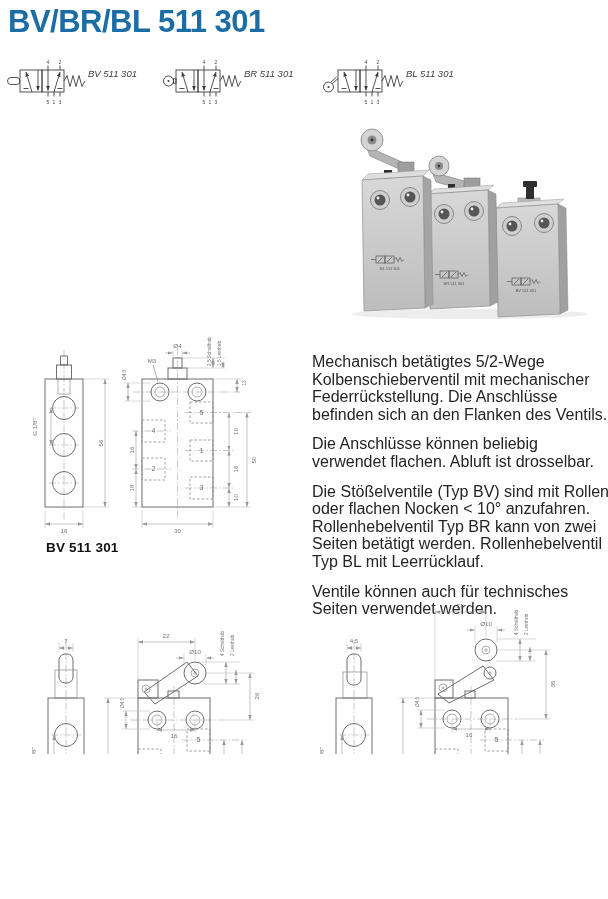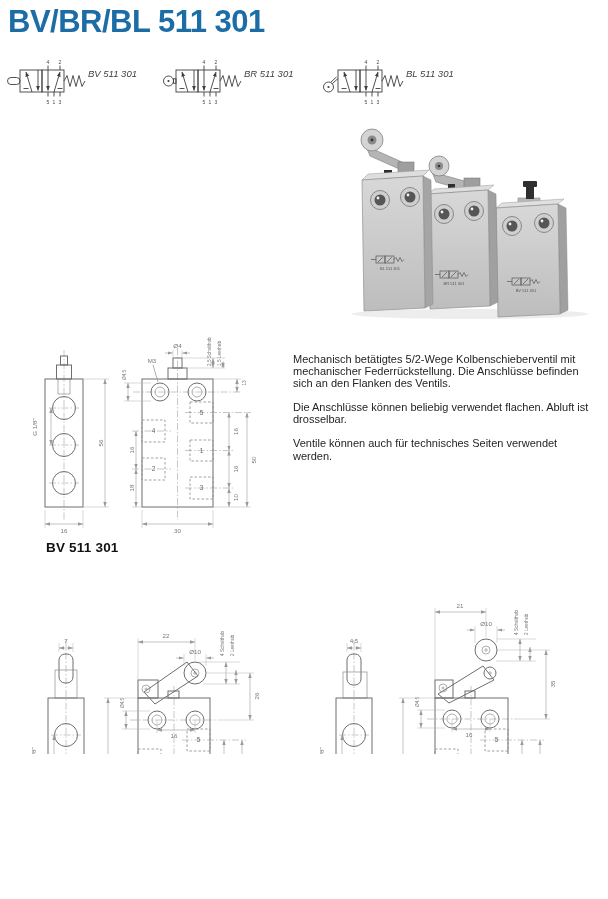--- a/index.html
+++ b/index.html
@@ -18,21 +18,21 @@
   .draw{position:absolute}
   .out{fill:none;stroke:#6e6e6e;stroke-width:1}
   .thin{fill:none;stroke:#8c8c8c;stroke-width:0.7}
   .dim{fill:none;stroke:#9a9a9a;stroke-width:0.6}
   .ext{fill:none;stroke:#b0b0b0;stroke-width:0.5}
   .cl{fill:none;stroke:#9a9a9a;stroke-width:0.55;stroke-dasharray:7 2 1.5 2}
   .pr{fill:none;stroke:#8a8a8a;stroke-width:0.8;stroke-dasharray:2.6 1.9}
   text.dt{font-size:6.2px;fill:#777;text-anchor:middle;font-family:"Liberation Sans",sans-serif}
   text.pn{font-size:6.4px;fill:#666;text-anchor:middle;font-family:"Liberation Sans",sans-serif}
   text.st{font-size:4.7px;fill:#777;text-anchor:start;font-family:"Liberation Sans",sans-serif}
-  .desc{position:absolute;left:293px;top:353px;width:297px;font-size:11px;
+  .desc{position:absolute;left:312px;top:353px;width:297px;font-size:16px;
         line-height:1.1;color:#242424}
   .desc p{margin:0 0 12px 0}
   .cap{position:absolute;font-size:13.5px;font-weight:bold;color:#121212;letter-spacing:0.2px;white-space:nowrap}
   .eng{font-size:4px;fill:#555;text-anchor:middle;font-family:"Liberation Sans",sans-serif}
 </style>
 </head>
 <body>
 
 <div class="page">
 
@@ -317,20 +317,21 @@
         <line class="ext" x1="188" y1="178" x2="188" y2="196"></line>
       <line class="dim" x1="117" y1="192" x2="188" y2="192" marker-start="url(#aV)" marker-end="url(#aV)"></line>
       <text class="dt" x="152.5" y="201">30</text>
     </g>
   </svg>
   <div class="cap" style="left:46px;top:540px">BV 511 301</div>
 
   <div class="desc">
     <p>Mechanisch betätigtes 5/2-Wege Kolbenschieberventil mit mechanischer Federrückstellung. Die Anschlüsse befinden sich an den Flanken des Ventils.</p>
     <p>Die Anschlüsse können beliebig verwendet flachen. Abluft ist drosselbar.</p>
+    <p>Die Stößelventile (Typ BV) sind mit Rollen oder flachen Nocken &lt; 10° anzufahren. Rollenhebelventil Typ BR kann von zwei Seiten betätigt werden. Rollenhebelventil Typ BL mit Leerrücklauf.</p>
     <p>Ventile können auch für technisches Seiten verwendet werden.</p>
   </div>
 
   <svg class="draw" style="left:18px;top:598px" width="252" height="270" viewBox="0 0 252 270">
     <defs>
       <marker id="aR" markerUnits="userSpaceOnUse" markerWidth="6" markerHeight="5" refX="5" refY="1.7" orient="auto-start-reverse">
         <path d="M0,0L5,1.7L0,3.4z" fill="#999"></path>
       </marker>
     </defs>
     <g>

